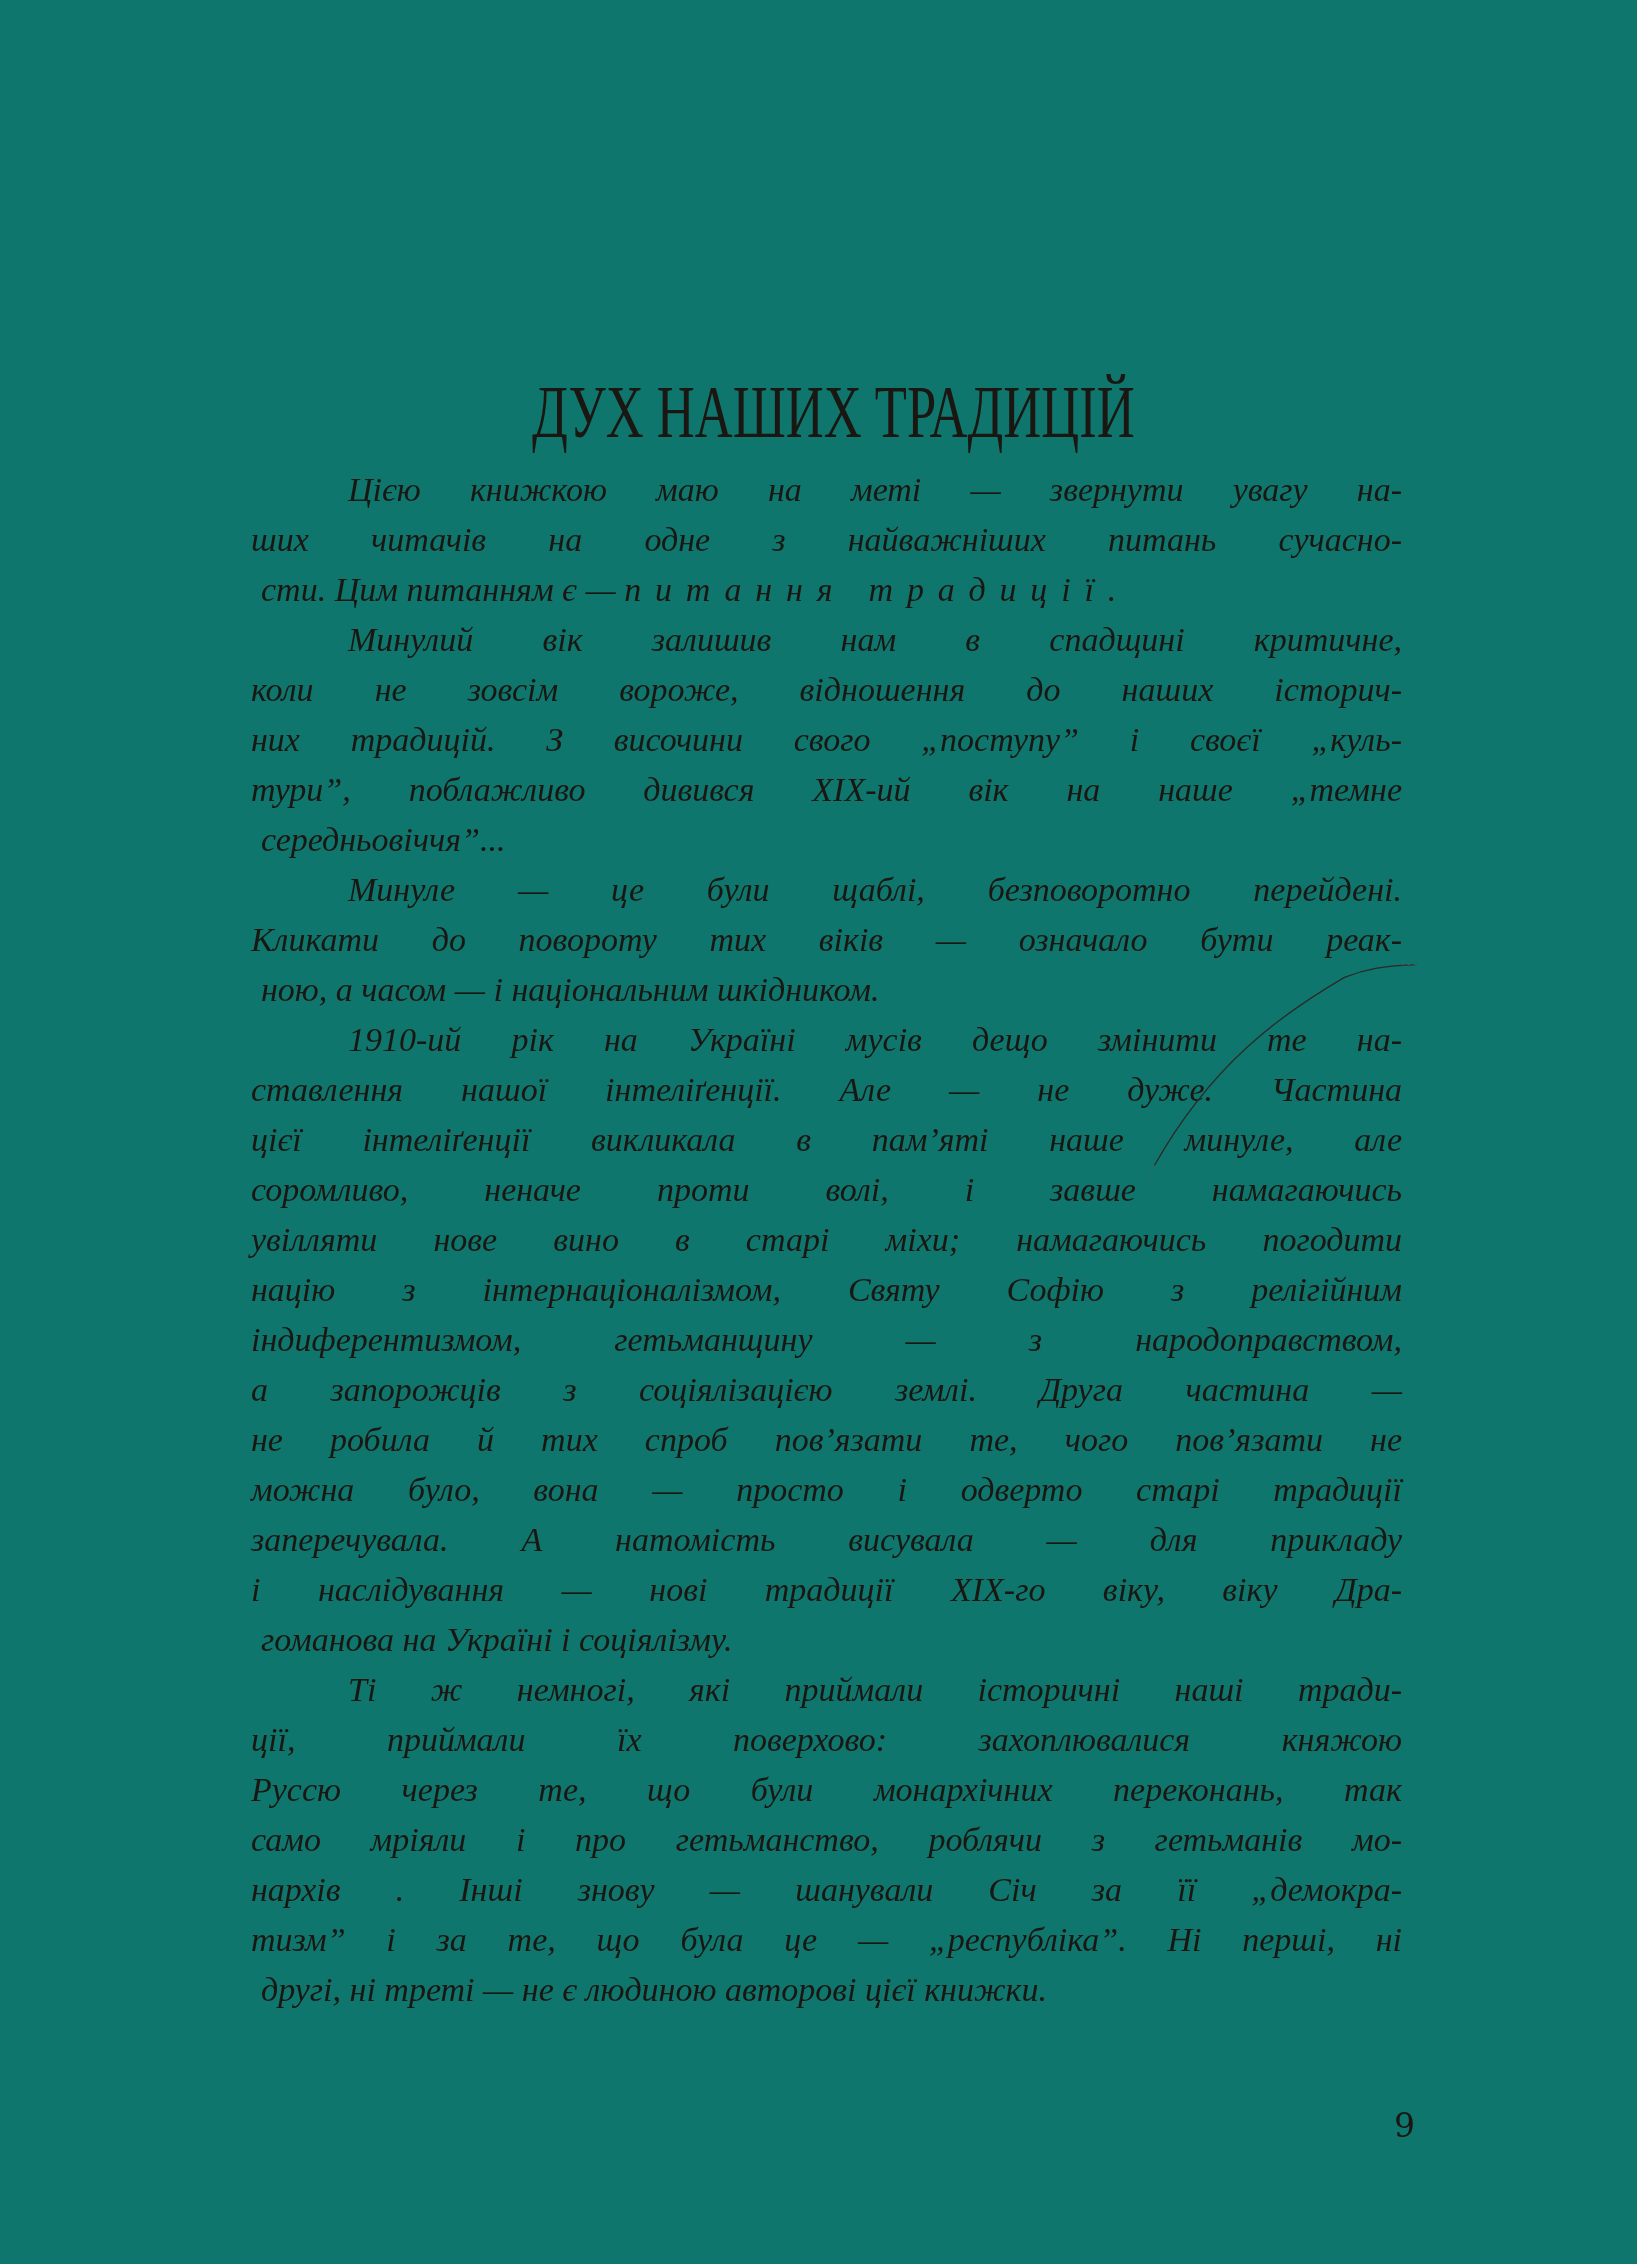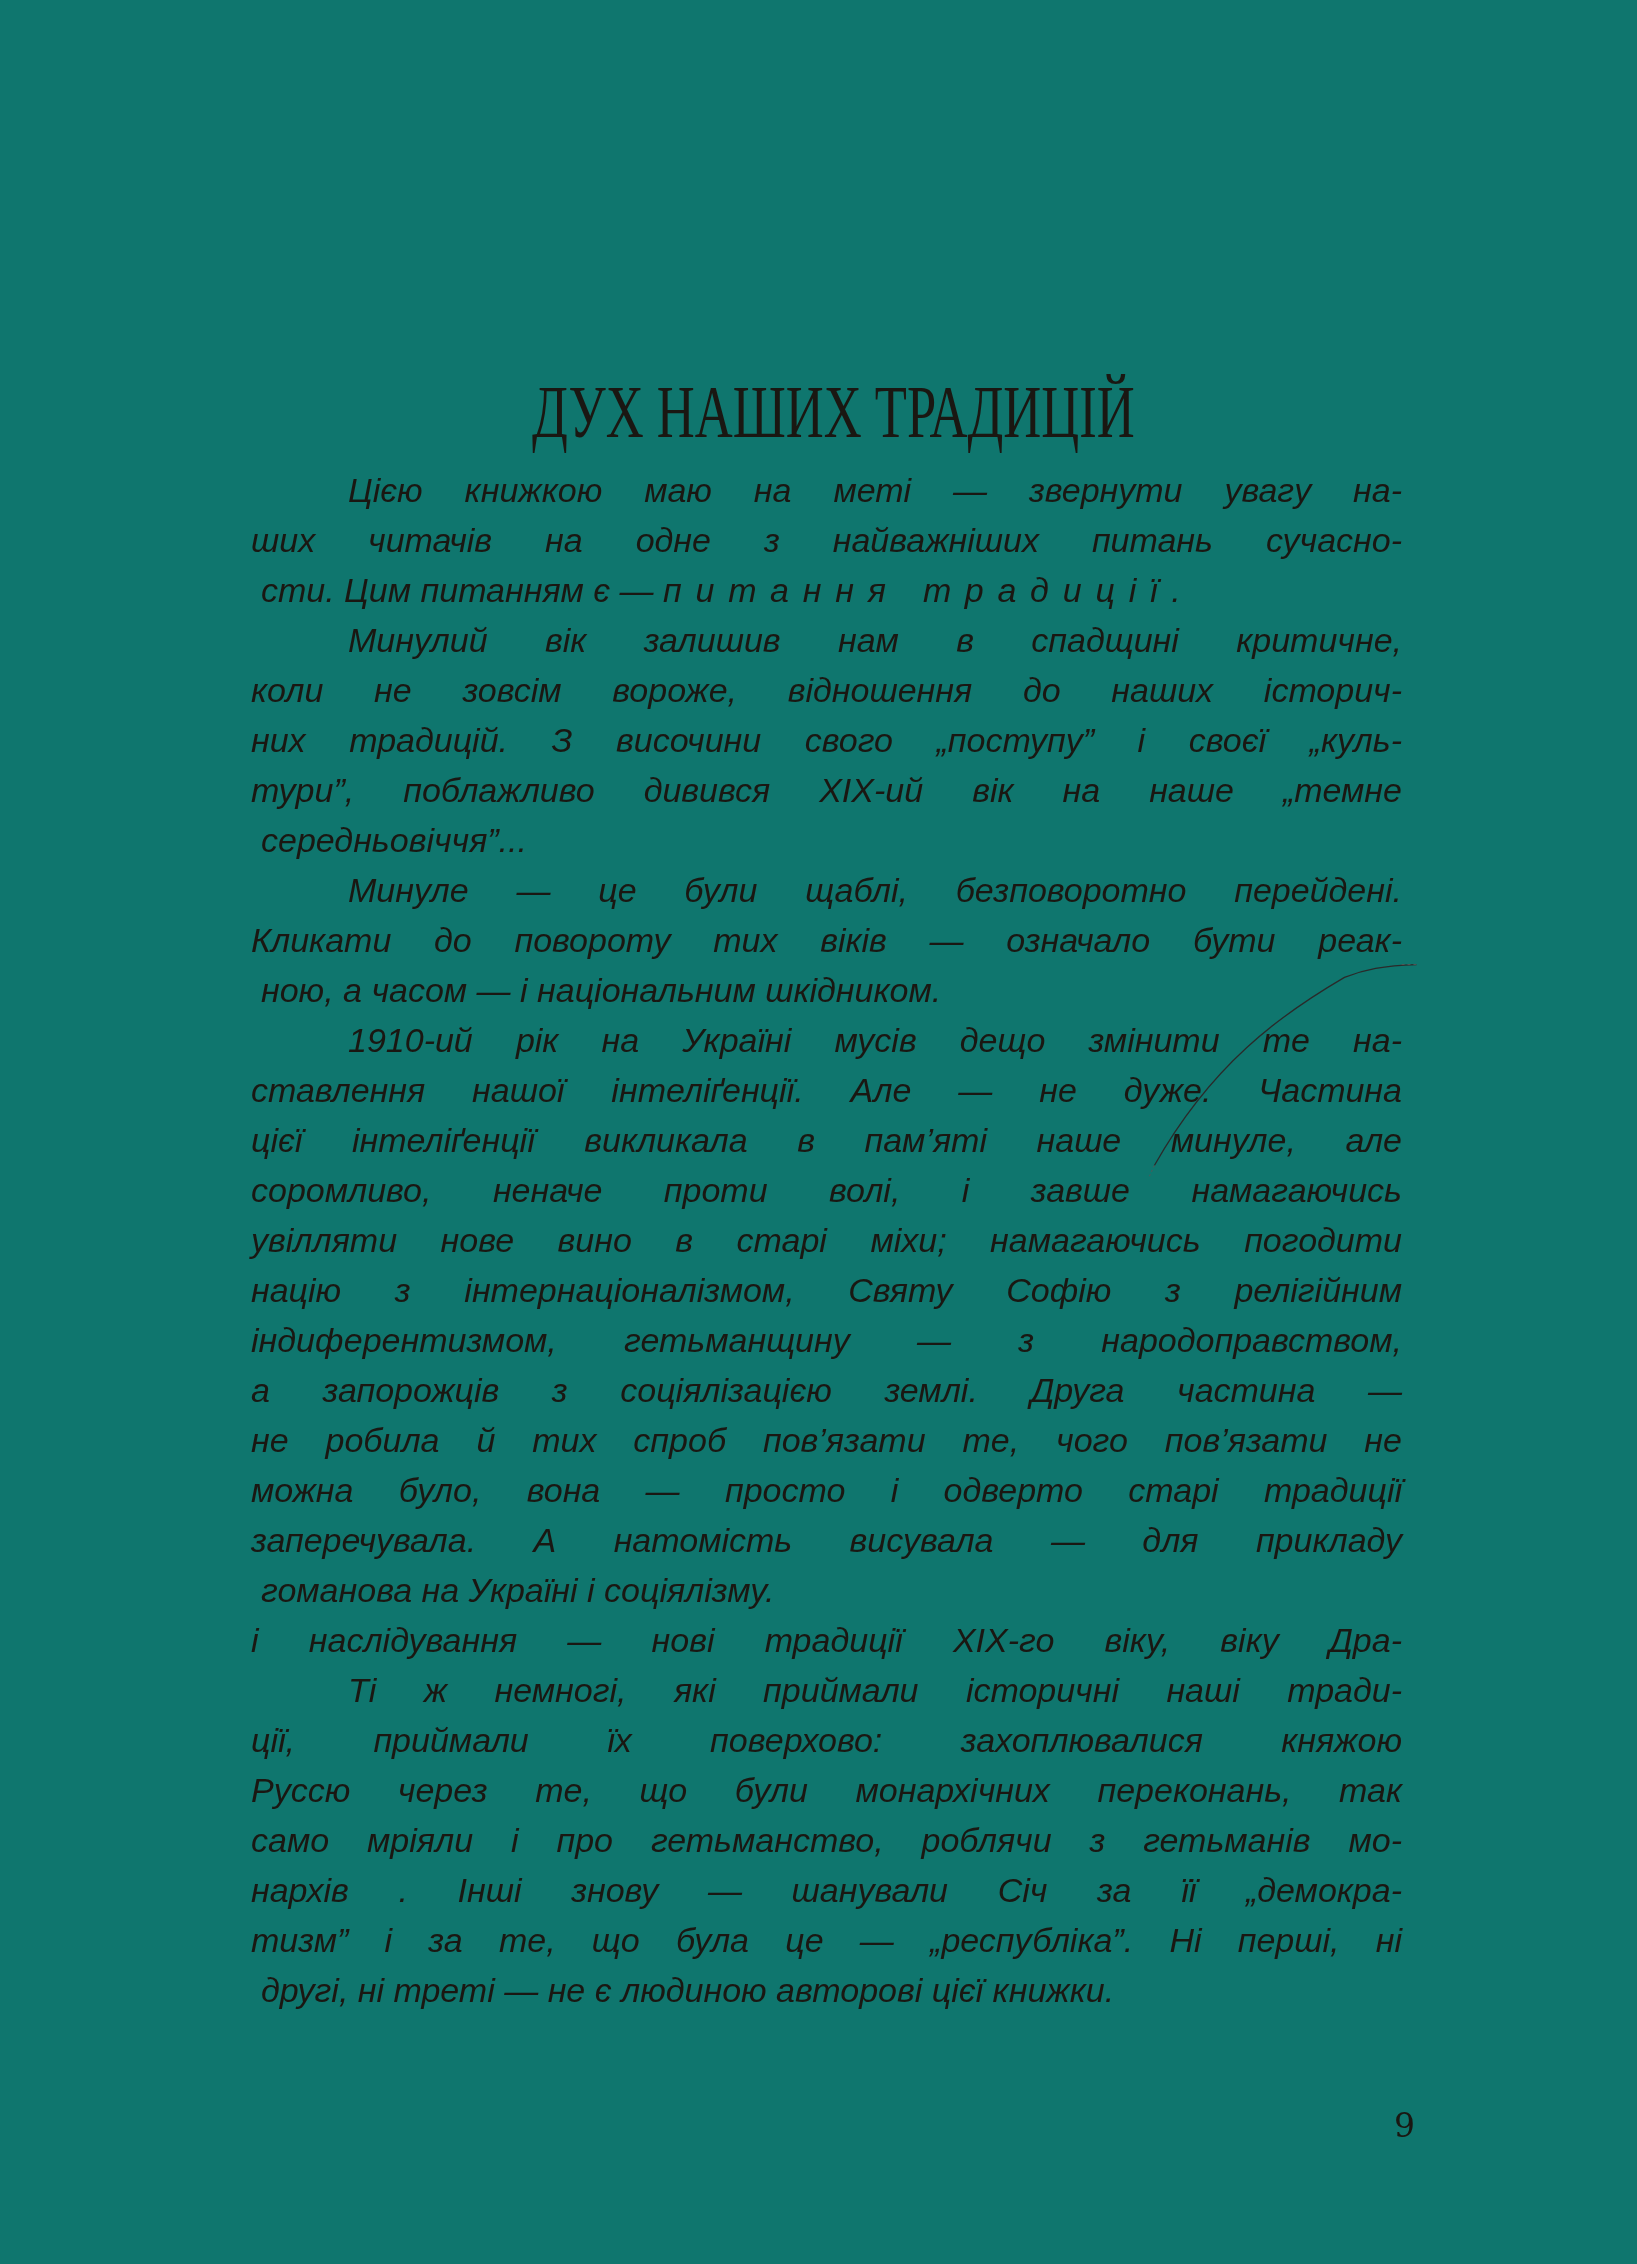--- a/index.html
+++ b/index.html
@@ -6,21 +6,21 @@
   body { width: 1637px; height: 2265px; position: relative; overflow: hidden; }
   .page { position: absolute; left: 0; top: 0; width: 1637px; height: 2265px; background: #0f766e; color: #1a1712; }
   .title {
     position: absolute; left: 0; width: 1667px; top: 319px; text-align: center;
     font-family: "Liberation Serif", serif; font-size: 73px; line-height: 89px;
     font-weight: normal; letter-spacing: 0px; color: #1a1712;
     transform: scaleX(0.72); transform-origin: 833px 0;
   }
   .body {
     position: absolute; left: 251px; top: 465px; width: 1151px;
-    font-family: Liberation Sans, sans-serif; font-style: italic; font-size: 34px;
+    font-family: Liberation Serif, serif; font-style: italic; font-size: 34px;
     line-height: 50px; color: #1a1712;
   }
   .line { display: block; height: 50px; white-space: nowrap; text-align: justify; text-align-last: justify; overflow: visible; }
   .line.last { text-align: left; text-align-last: left; margin-left: 10px; }
   .line.indent { padding-left: 97px; }
   .spaced { letter-spacing: 13.8px; }
   .page-number {
     position: absolute; right: 222px; top: 2106px;
     font-family: "DejaVu Serif", serif; font-size: 33px; color: #1a1712;
   }
@@ -53,22 +53,22 @@
     <span class="line">ставлення нашої інтеліґенції. Але — не дуже. Частина</span>
     <span class="line">цієї інтеліґенції викликала в пам’яті наше минуле, але</span>
     <span class="line">соромливо, неначе проти волі, і завше намагаючись</span>
     <span class="line">увілляти нове вино в старі міхи; намагаючись погодити</span>
     <span class="line">націю з інтернаціоналізмом, Святу Софію з релігійним</span>
     <span class="line">індиферентизмом, гетьманщину — з народоправством,</span>
     <span class="line">а запорожців з соціялізацією землі. Друга частина —</span>
     <span class="line">не робила й тих спроб пов’язати те, чого пов’язати не</span>
     <span class="line">можна було, вона — просто і одверто старі традиції</span>
     <span class="line">заперечувала. А натомість висувала — для прикладу</span>
+    <span class="line">і наслідування — нові традиції XIX-го віку, віку Дра-</span>
     <span class="line last">гоманова на Україні і соціялізму.</span>
-    <span class="line">і наслідування — нові традиції XIX-го віку, віку Дра-</span>
 
     <span class="line indent">Ті ж немногі, які приймали історичні наші тради-</span>
     <span class="line">ції, приймали їх поверхово: захоплювалися княжою</span>
     <span class="line">Руссю через те, що були монархічних переконань, так</span>
     <span class="line">само мріяли і про гетьманство, роблячи з гетьманів мо-</span>
     <span class="line">нархів . Інші знову — шанували Січ за її „демокра-</span>
     <span class="line">тизм” і за те, що була це — „республіка”. Ні перші, ні</span>
     <span class="line last">другі, ні треті — не є людиною авторові цієї книжки.</span>
   </div>
 

